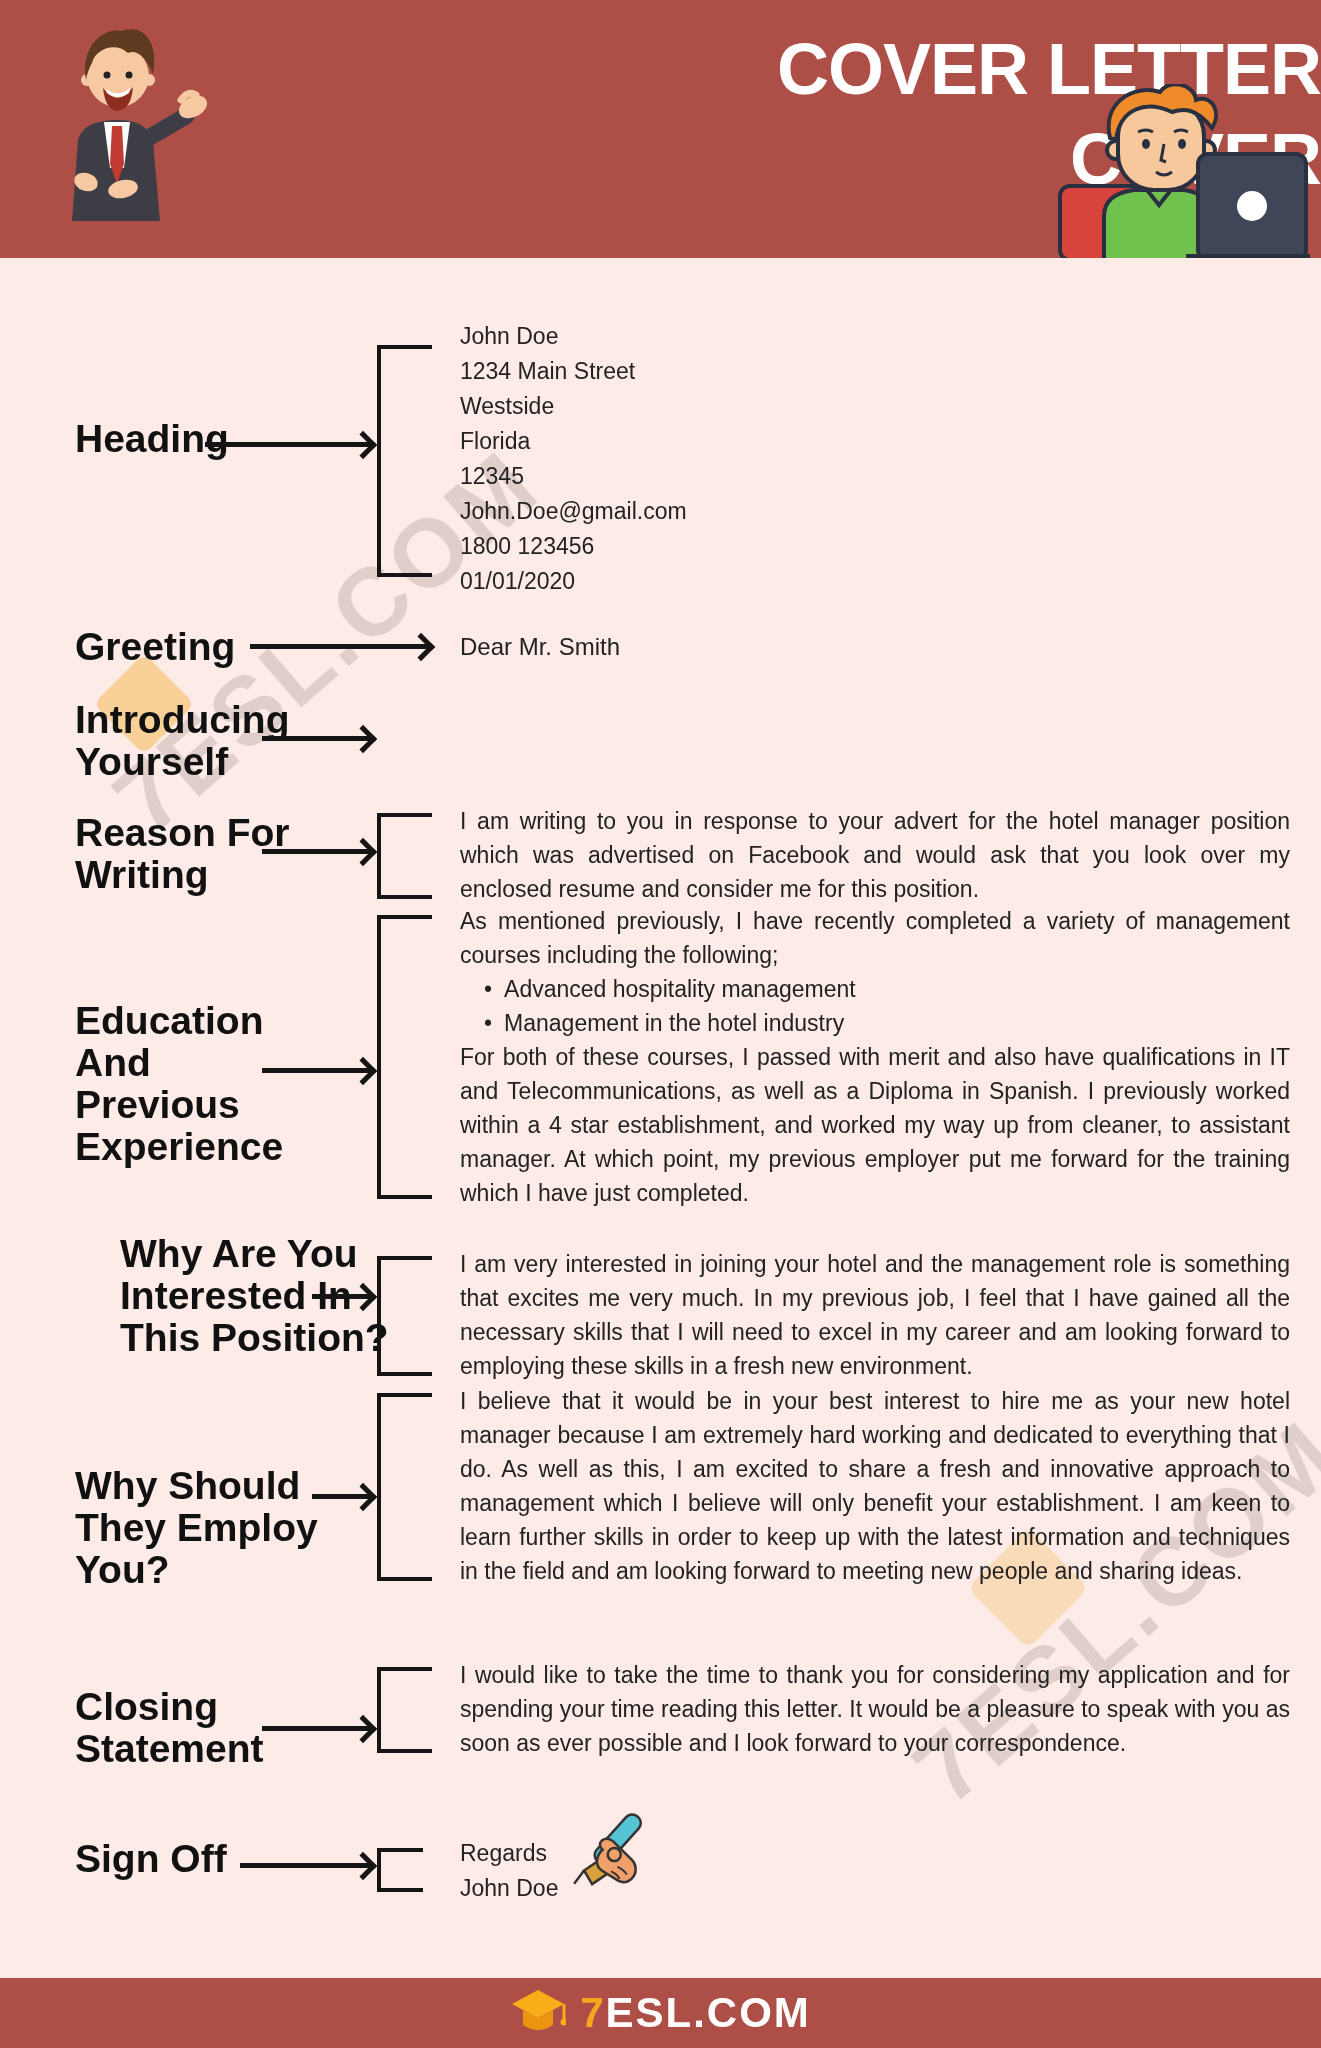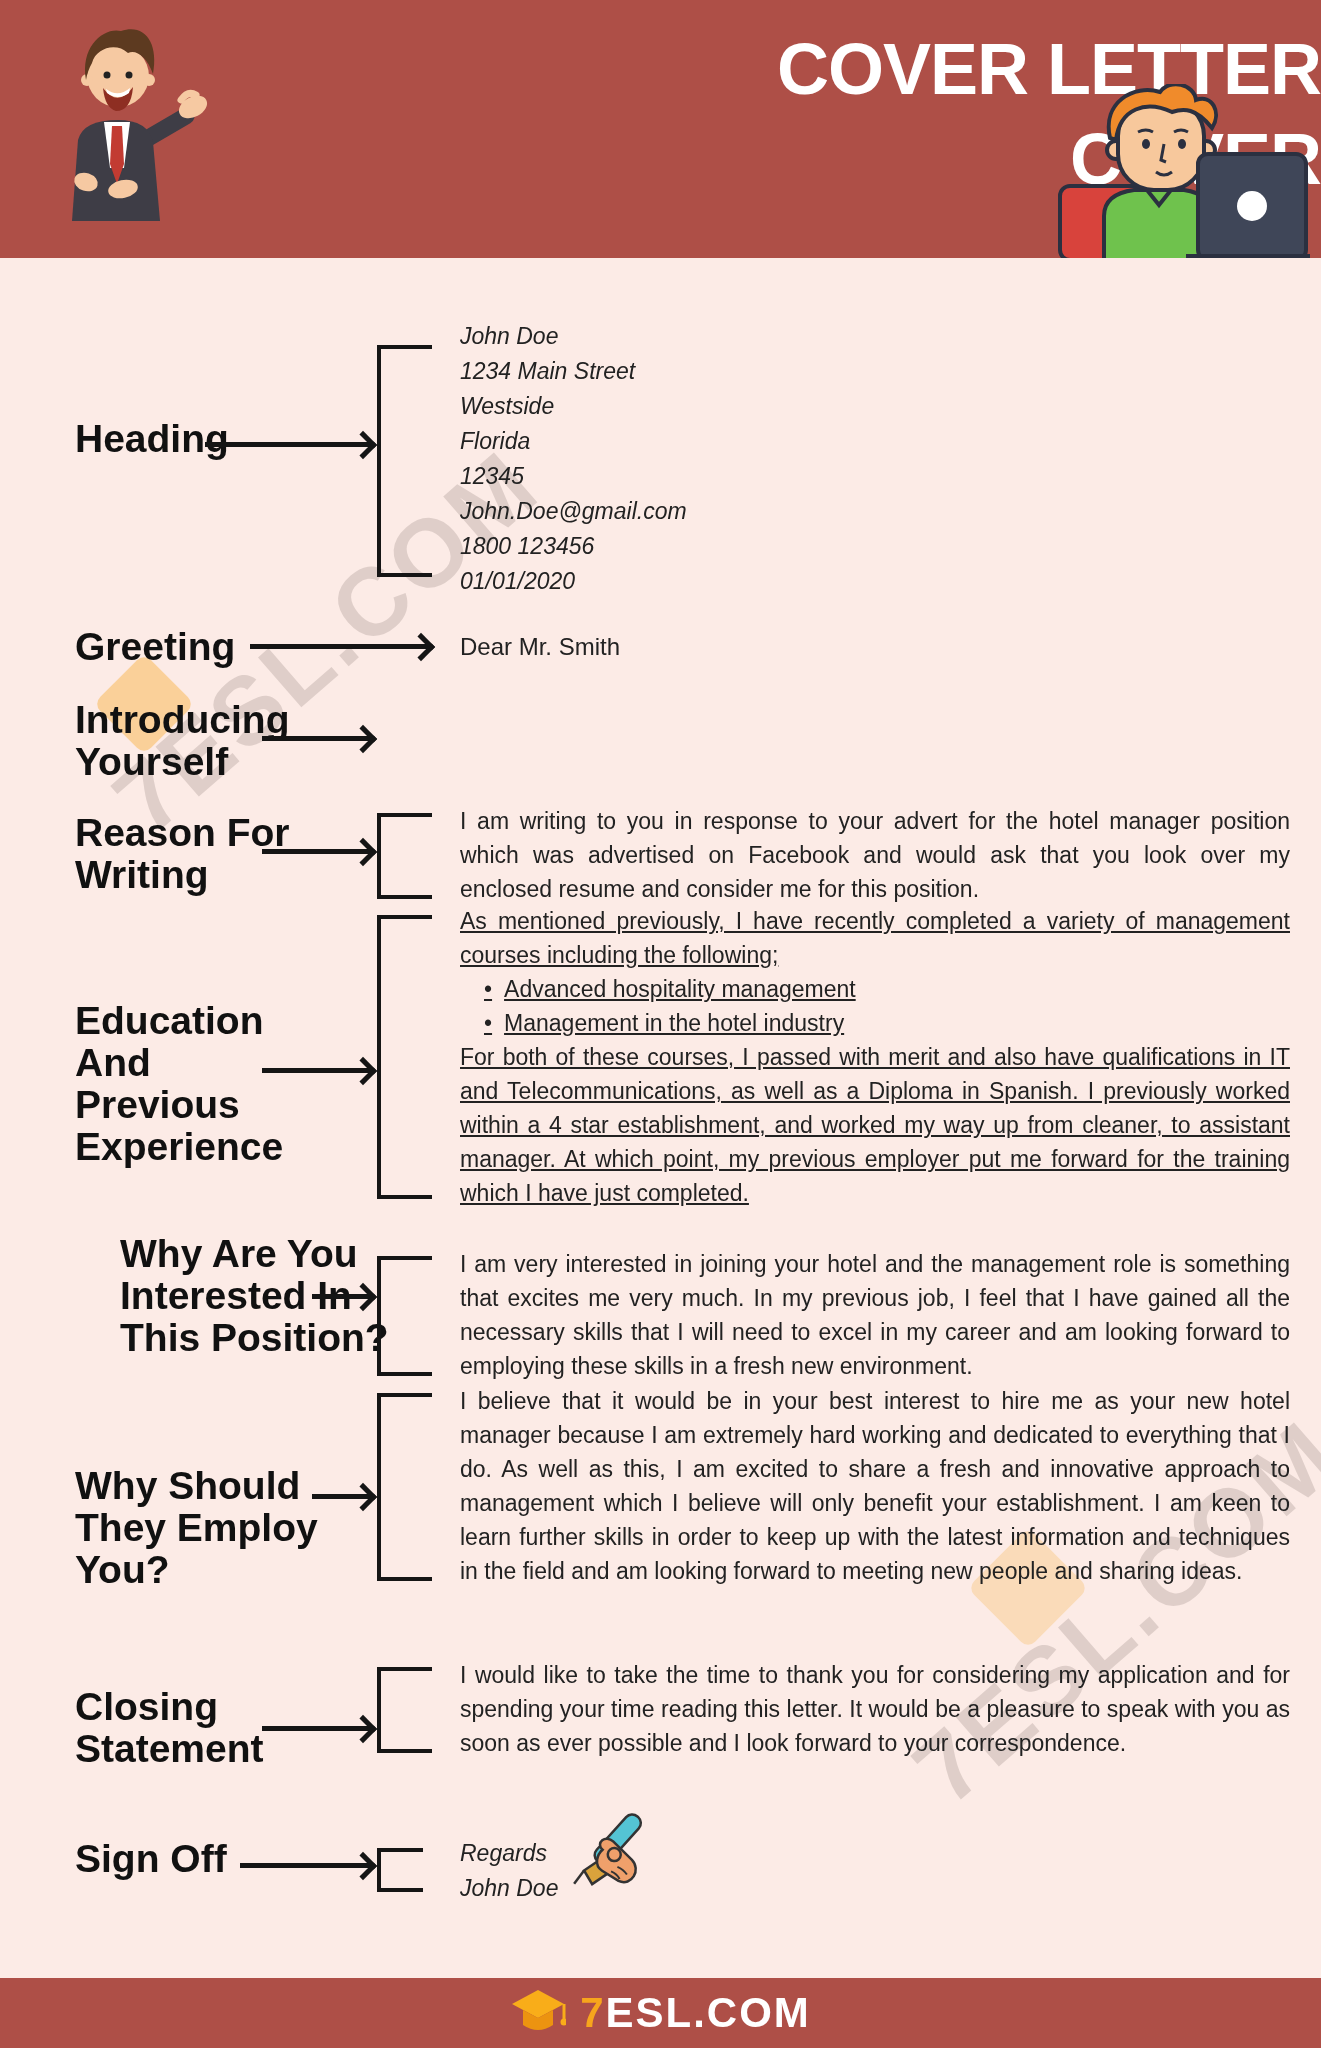--- a/index.html
+++ b/index.html
@@ -26,21 +26,21 @@
 
   
   .label { position:absolute; left:75px; width:250px;
     font-weight:bold; font-size:39px; line-height:42px; color:#111; }
   .arrow { position:absolute; height:5px; background:#151515; }
   .arrow::after { content:""; position:absolute; right:-3px; top:50%; width:15px; height:15px;
     border-top:5px solid #151515; border-right:5px solid #151515;
     transform:translate(0,-50%) rotate(45deg); }
   .content { position:absolute; left:460px; width:830px; font-size:23px; line-height:34px; color:#222; }
   .content .par { text-align:justify; }
-  .content .line { line-height:35px;font-style:italic; }
+  .content .line { line-height:35px; }
   .bracket { position:absolute; left:-83px; width:55px;
     border:4px solid #151515; border-right:none; }
   .bullet { padding-left:24px; }
   .bullet::before { content:"\2022"; margin-right:12px; }
 
   
   .brand { font-weight:bold; font-size:42px; letter-spacing:2px; line-height:1; }
   .brand .b7 { color:#f7a51c; }
   .brand .brest { color:#ffffff; }
 
@@ -124,21 +124,21 @@
 
   <div class="label" style="top:812px;">Reason For Writing</div>
   <div class="arrow" style="left:262px; top:849px; width:108px;"></div>
   <div class="content" style="top:804px;">
     <div class="bracket" style="top:9px; bottom:7px;"></div>
     <div class="par">I am writing to you in response to your advert for the hotel manager position which was advertised on Facebook and would ask that you look over my enclosed resume and consider me for this position.</div>
   </div>
 
   <div class="label" style="top:1000px;">Education And Previous Experience</div>
   <div class="arrow" style="left:262px; top:1068px; width:108px;"></div>
-  <div class="content" style="top:904px;text-decoration:underline;">
+  <div class="content" style="top:904px;">
     <div class="bracket" style="top:11px; bottom:11px;"></div>
     <div class="par">As mentioned previously, I have recently completed a variety of management courses including the following;</div>
     <div class="bullet">Advanced hospitality management</div>
     <div class="bullet">Management in the hotel industry</div>
     <div class="par">For both of these courses, I passed with merit and also have qualifications in IT and Telecommunications, as well as a Diploma in Spanish. I previously worked within a 4 star establishment, and worked my way up from cleaner, to assistant manager. At which point, my previous employer put me forward for the training which I have just completed.</div>
   </div>
 
   <div class="label" style="top:1233px; width:280px;margin-left:45px;">Why Are You Interested In This Position?</div>
   <div class="arrow" style="left:312px; top:1294px; width:58px;"></div>
   <div class="content" style="top:1247px;">

